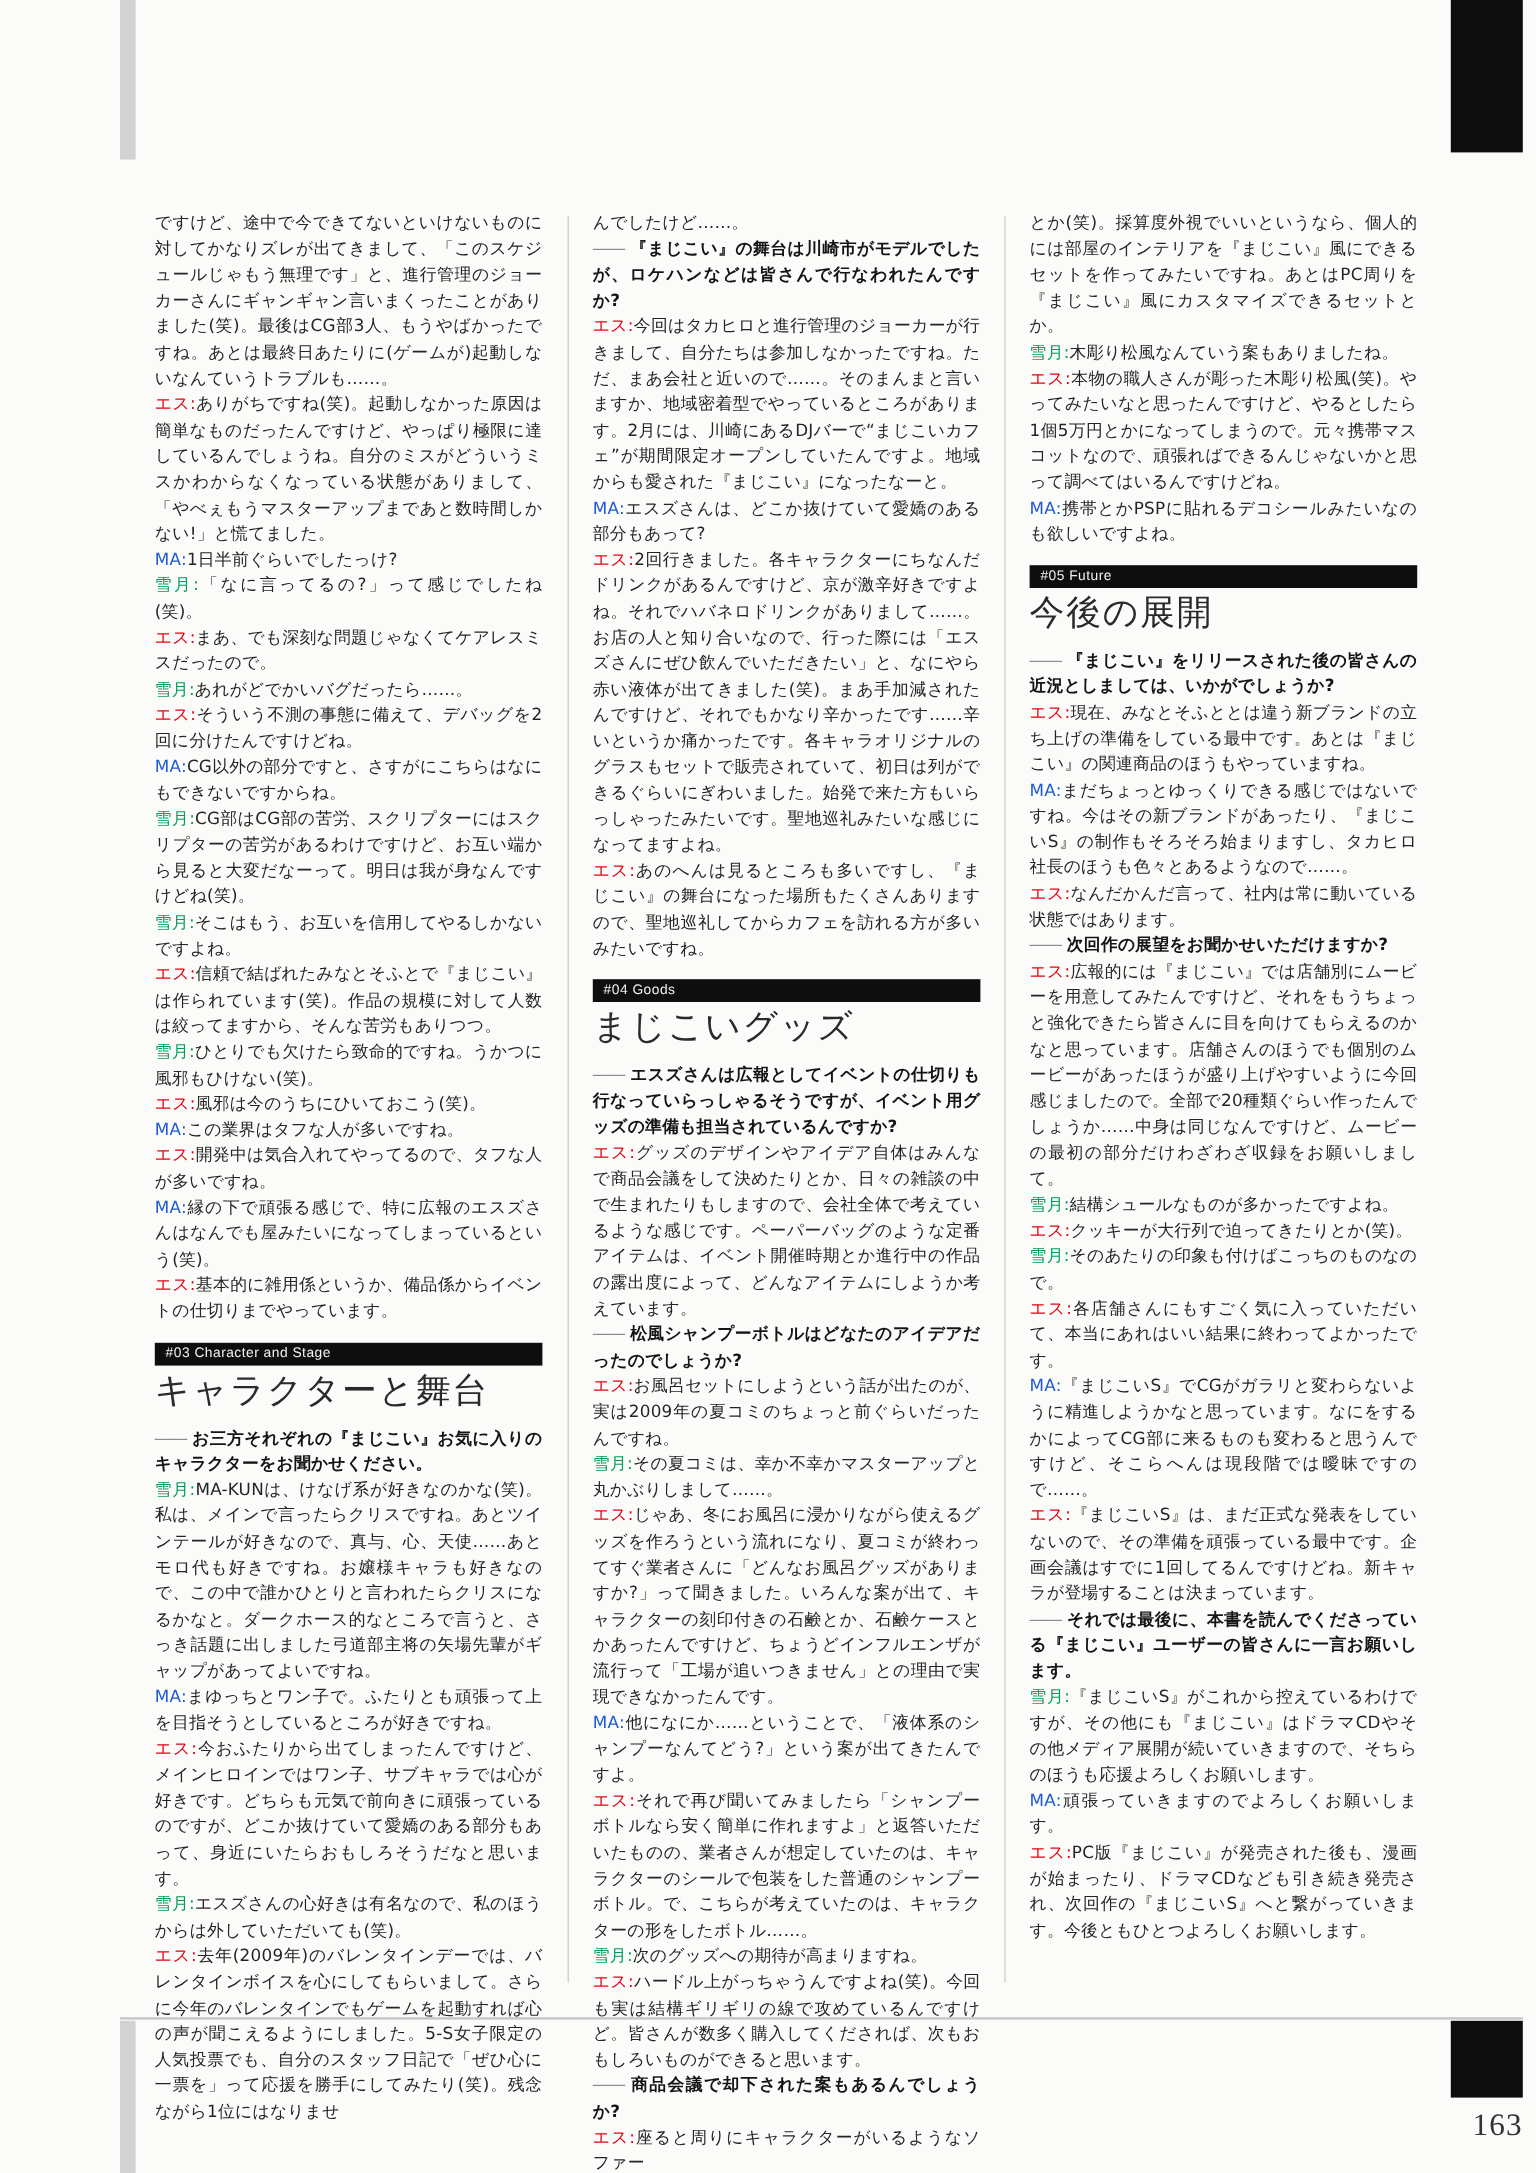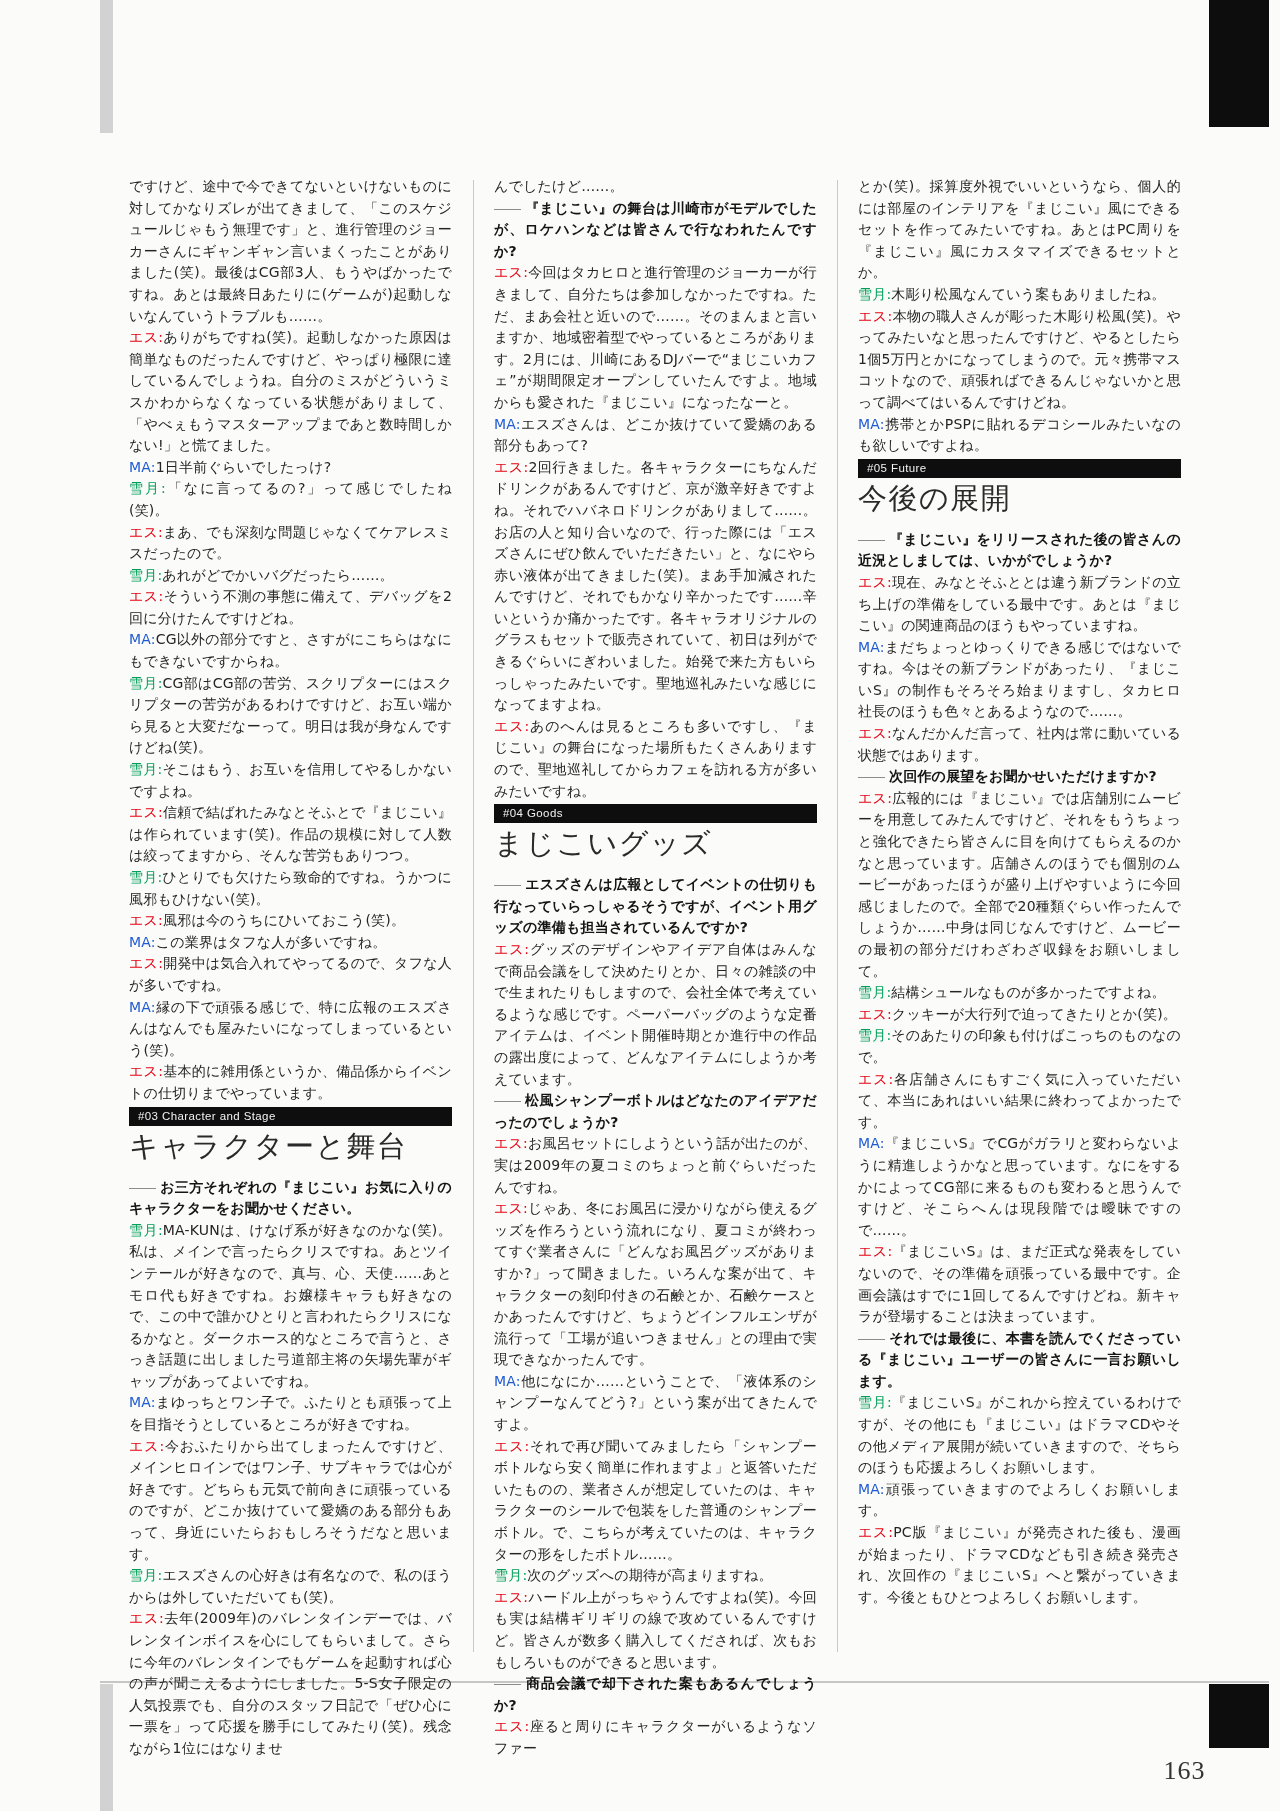--- a/index.html
+++ b/index.html
@@ -12,37 +12,37 @@
   
   .edge-strip{position:absolute;background:#d2d2d2;}
   .strip-top{left:100px;top:0;width:13px;height:133px;}
   .strip-bottom{left:100px;top:1684px;width:13px;height:127px;}
   .corner-tab{position:absolute;background:#0d0d0d;}
   .tab-top{left:1209px;top:0;width:60px;height:127px;}
   .tab-bottom{left:1209px;top:1684px;width:60px;height:64px;}
   .footer-rule{position:absolute;left:100px;top:1681px;width:1169px;height:2px;background:#c6c6c6;}
   .page-number{
     position:absolute;left:1100px;top:1756px;width:169px;
-    text-align:center;font-family:"Liberation Serif",serif;
+    text-align:right;font-family:"Liberation Serif",serif;
     font-size:26px;color:#333;letter-spacing:1px;
   }
   .vdiv{position:absolute;top:180px;height:1472px;width:1px;background:#c8c8c8;}
   .vdiv-1{left:473px;} .vdiv-2{left:837px;}
   
   .col{
     position:absolute;top:176px;width:323px;
     font-size:14px;line-height:21.6px;letter-spacing:0.2px;
     color:#242424;text-align:justify;
   }
   .col-1{left:129px;} .col-2{left:494px;} .col-3{left:858px;}
   .col p{margin:0;}
   .spk{font-weight:normal;}
   .q{font-weight:bold;color:#141414;}
   .q .dash{color:#8c8c8c;font-weight:normal;letter-spacing:-1px;margin-right:5px;}
-  .section{margin:2px 0 12px;}
+  .section{margin:14px 0 12px;}
   .tag{
     background:#0e0e0e;color:#f2f2f2;
     font-family:"Liberation Sans",sans-serif;
     font-size:11.5px;height:19px;line-height:19px;
     padding-left:9px;letter-spacing:0.4px;
   }
   .sec-title{
     font-size:29px;line-height:37px;margin-top:2px;
     color:#2a2a2a;letter-spacing:1.5px;font-weight:500;
   }
@@ -97,20 +97,21 @@
     <p class="para"><span class="spk" style="color: rgb(230, 0, 18);">エス:</span><span>2回行きました。各キャラクターにちなんだドリンクがあるんですけど、京が激辛好きですよね。それでハバネロドリンクがありまして……。お店の人と知り合いなので、行った際には「エスズさんにぜひ飲んでいただきたい」と、なにやら赤い液体が出てきました(笑)。まあ手加減されたんですけど、それでもかなり辛かったです……辛いというか痛かったです。各キャラオリジナルのグラスもセットで販売されていて、初日は列ができるぐらいにぎわいました。始発で来た方もいらっしゃったみたいです。聖地巡礼みたいな感じになってますよね。</span></p>
     <p class="para"><span class="spk" style="color: rgb(230, 0, 18);">エス:</span><span>あのへんは見るところも多いですし、『まじこい』の舞台になった場所もたくさんありますので、聖地巡礼してからカフェを訪れる方が多いみたいですね。</span></p>
     <div class="section">
       <div class="tag">#04 Goods</div>
       <div class="sec-title">まじこいグッズ</div>
     </div>
     <p class="q"><span class="dash">――</span><span>エスズさんは広報としてイベントの仕切りも行なっていらっしゃるそうですが、イベント用グッズの準備も担当されているんですか?</span></p>
     <p class="para"><span class="spk" style="color: rgb(230, 0, 18);">エス:</span><span>グッズのデザインやアイデア自体はみんなで商品会議をして決めたりとか、日々の雑談の中で生まれたりもしますので、会社全体で考えているような感じです。ペーパーバッグのような定番アイテムは、イベント開催時期とか進行中の作品の露出度によって、どんなアイテムにしようか考えています。</span></p>
     <p class="q"><span class="dash">――</span><span>松風シャンプーボトルはどなたのアイデアだったのでしょうか?</span></p>
     <p class="para"><span class="spk" style="color: rgb(230, 0, 18);">エス:</span><span>お風呂セットにしようという話が出たのが、実は2009年の夏コミのちょっと前ぐらいだったんですね。</span></p>
+    <p class="para"><span class="spk" style="color: rgb(0, 158, 88);">雪月:</span><span>その夏コミは、幸か不幸かマスターアップと丸かぶりしまして……。</span></p>
     <p class="para"><span class="spk" style="color: rgb(230, 0, 18);">エス:</span><span>じゃあ、冬にお風呂に浸かりながら使えるグッズを作ろうという流れになり、夏コミが終わってすぐ業者さんに「どんなお風呂グッズがありますか?」って聞きました。いろんな案が出て、キャラクターの刻印付きの石鹸とか、石鹸ケースとかあったんですけど、ちょうどインフルエンザが流行って「工場が追いつきません」との理由で実現できなかったんです。</span></p>
     <p class="para"><span class="spk" style="color: rgb(31, 91, 213);">MA:</span><span>他になにか……ということで、「液体系のシャンプーなんてどう?」という案が出てきたんですよ。</span></p>
     <p class="para"><span class="spk" style="color: rgb(230, 0, 18);">エス:</span><span>それで再び聞いてみましたら「シャンプーボトルなら安く簡単に作れますよ」と返答いただいたものの、業者さんが想定していたのは、キャラクターのシールで包装をした普通のシャンプーボトル。で、こちらが考えていたのは、キャラクターの形をしたボトル……。</span></p>
     <p class="para"><span class="spk" style="color: rgb(0, 158, 88);">雪月:</span><span>次のグッズへの期待が高まりますね。</span></p>
     <p class="para"><span class="spk" style="color: rgb(230, 0, 18);">エス:</span><span>ハードル上がっちゃうんですよね(笑)。今回も実は結構ギリギリの線で攻めているんですけど。皆さんが数多く購入してくだされば、次もおもしろいものができると思います。</span></p>
     <p class="q"><span class="dash">――</span><span>商品会議で却下された案もあるんでしょうか?</span></p>
     <p class="para"><span class="spk" style="color: rgb(230, 0, 18);">エス:</span><span>座ると周りにキャラクターがいるようなソファー</span></p>
   </div>
 <div class="col col-3">
     <p class="para"><span>とか(笑)。採算度外視でいいというなら、個人的には部屋のインテリアを『まじこい』風にできるセットを作ってみたいですね。あとはPC周りを『まじこい』風にカスタマイズできるセットとか。</span></p>

